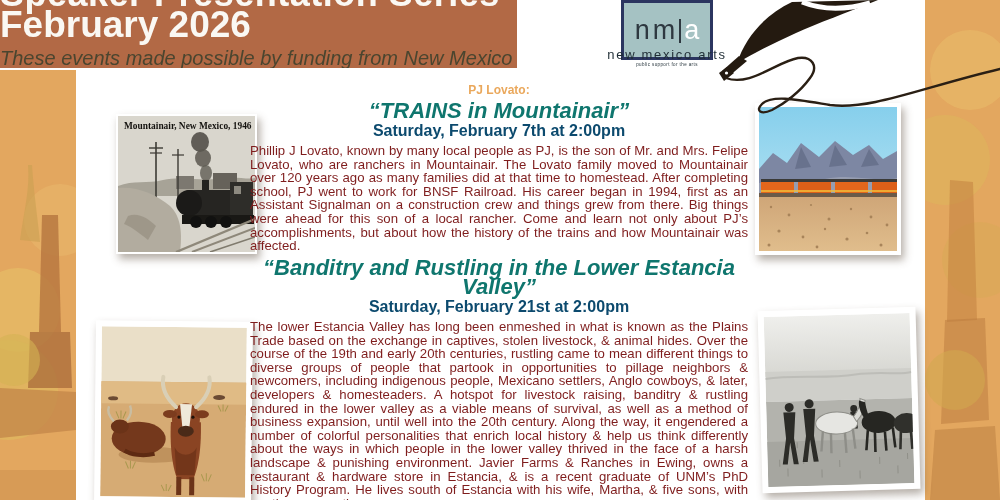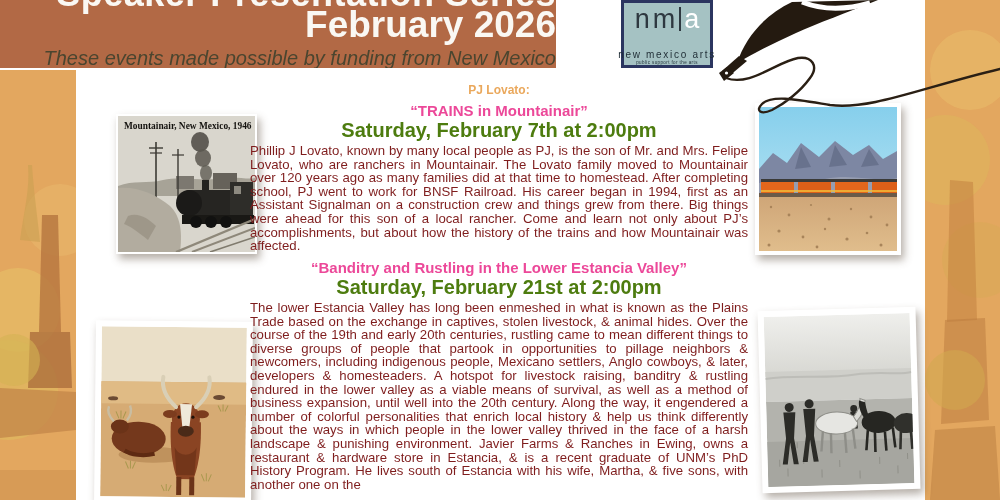--- a/index.html
+++ b/index.html
@@ -6,59 +6,59 @@
   body{width:1000px;height:500px;overflow:hidden;background:#fff;
        font-family:"Liberation Sans", sans-serif;position:relative;}
   .page{position:absolute;left:0;top:0;width:1000px;height:500px;overflow:hidden;background:#fff;}
 
   
   .strip{position:absolute;z-index:1;}
   .strip-left{left:0;top:70px;width:76px;height:430px;}
   .strip-right{left:925px;top:0;width:75px;height:500px;}
 
   
-  .banner{position:absolute;left:0;top:0;width:556px;height:68px;background:#b26945;
-          overflow:hidden;z-index:2;text-align:right;}
+  .banner{position:absolute;left:0;top:0;width:500px;height:68px;background:#b26945;
+          overflow:hidden;z-index:2;text-align:left;padding-left:17px;}
   .banner .t1{position:absolute;top:-27px;left:0;width:100%;font-size:36px;font-weight:700;
               color:#faf8f3;letter-spacing:.5px;}
   .banner .t2{position:absolute;top:4px;left:0;width:100%;font-size:37px;font-weight:700;
               color:#faf8f3;}
   .banner .sub{position:absolute;top:47px;left:0;width:100%;font-size:20px;font-style:italic;
                color:#4a452f;}
 
   
-  .nma{position:absolute;left:621px;top:0;width:92px;height:68px;background:#a5c2c3;
+  .nma{position:absolute;left:621px;top:0;width:92px;height:60px;background:#a5c2c3;
        border:3px solid #2b3560;z-index:3;display:flex;flex-direction:column;
-       align-items:center;justify-content:flex-start;padding-top:2px;box-sizing:border-box;}
+       align-items:center;justify-content:flex-start;padding-top:14px;box-sizing:border-box;}
   .nma-row{display:flex;align-items:center;height:28px;}
   .nma-nm{font-size:27px;line-height:27px;letter-spacing:3px;color:#2e3840;}
   .nma-div{width:2px;height:24px;background:#2e3840;margin:0 3px 0 1px;}
   .nma-a{font-size:27px;line-height:27px;color:#ffffff;}
-  .nma-name{font-size:10px;letter-spacing:1.7px;color:#1f2d35;margin-top:16px;white-space:nowrap;}
+  .nma-name{font-size:13px;letter-spacing:1.7px;color:#1f2d35;margin-top:3px;white-space:nowrap;}
   .nma-tag{font-size:4.5px;letter-spacing:.4px;color:#1f2d35;white-space:nowrap;}
 
   
   .quill{position:absolute;left:688px;top:0;width:312px;height:130px;z-index:5;}
 
   
   .photo{position:absolute;background:#fff;z-index:4;
          box-shadow:3px 5px 8px rgba(90,75,60,.45);}
   .photo svg{display:block;}
   .photo-train{left:108px;top:106px;padding:2px;}
   .photo-bnsf{left:755px;top:103px;padding:4px;}
   .photo-cattle{left:95px;top:321px;padding:6px;transform:rotate(.6deg);}
   .photo-horsemen{left:760px;top:309px;padding:6px;transform:rotate(-1.6deg);}
 
   
   .event{position:absolute;left:250px;width:498px;text-align:center;z-index:4;}
   .event-1{top:80px;}
   .event-2{top:258px;}
   .speaker{font-size:12px;font-weight:700;color:#eaa85c;line-height:21px;}
-  .talk{font-size:15px;font-weight:700;color:#ec4899;line-height:19px;}
-  .when{font-size:20px;font-weight:700;color:#4d7c0f;line-height:21px;}
+  .talk{font-size:22px;font-weight:700;font-style:italic;color:#0f766e;line-height:19px;}
+  .when{font-size:16px;font-weight:700;color:#0c4a6e;line-height:21px;}
   .desc{margin-top:3px;text-align:justify;font-size:13.2px;line-height:13.6px;color:#7f1d1d;}
 </style>
 </head>
 <body>
 
 <div class="page">
 
   <div class="strip strip-left">
     <svg width="76" height="430" viewBox="0 0 76 430">
       <rect width="76" height="430" fill="#e3a75f"></rect>

